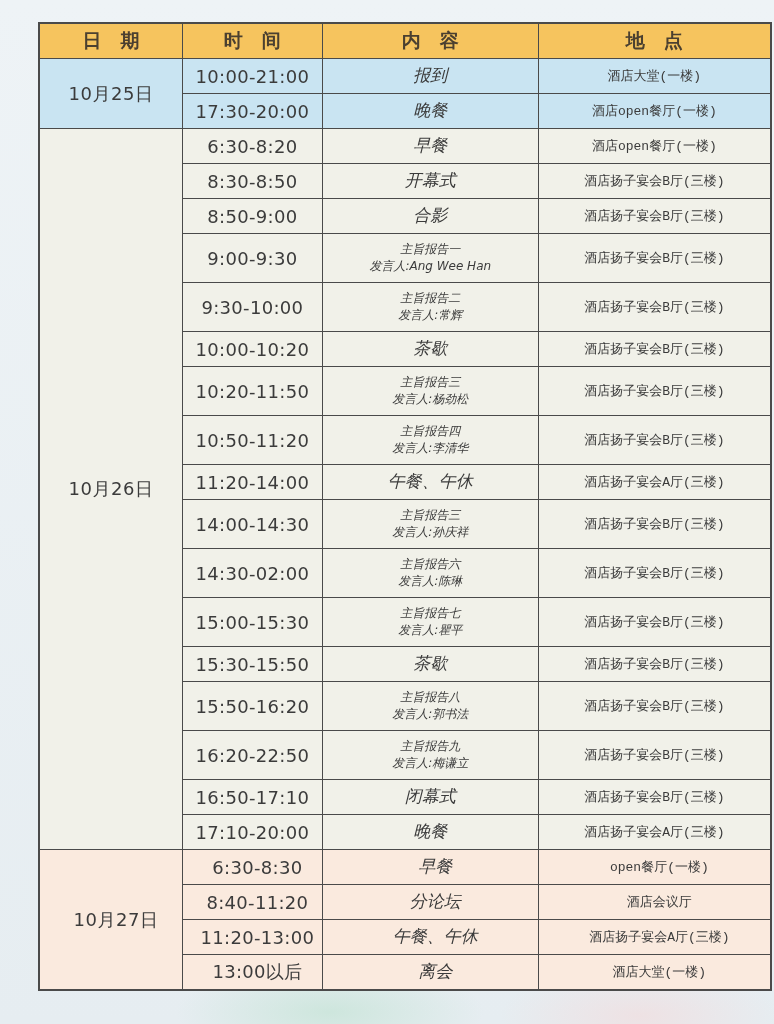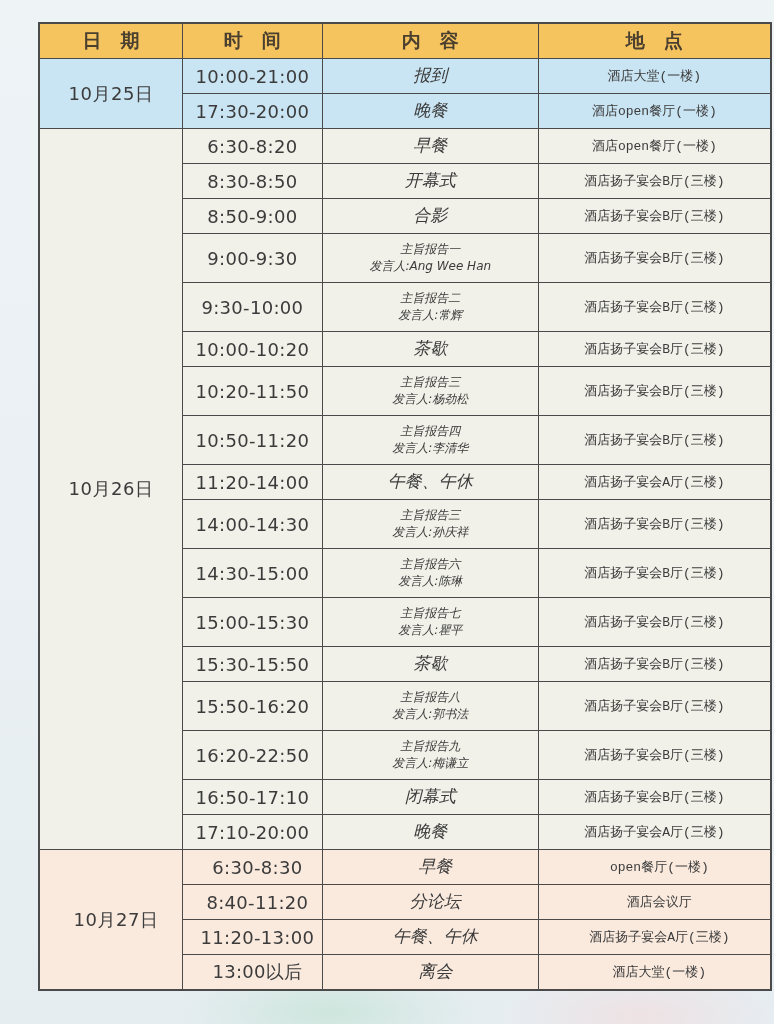--- a/index.html
+++ b/index.html
@@ -175,21 +175,21 @@
     </tr>
     <tr class="sec1 double">
       <td class="time">14:00-14:30</td>
       <td class="content">
         <div class="line">主旨报告三</div>
         <div class="line">发言人:孙庆祥</div>
       </td>
       <td class="loc">酒店扬子宴会B厅(三楼)</td>
     </tr>
     <tr class="sec1 double">
-      <td class="time">14:30-15:00</td>
+      <td class="time">14:30-02:00</td>
       <td class="content">
         <div class="line">主旨报告六</div>
         <div class="line">发言人:陈琳</div>
       </td>
       <td class="loc">酒店扬子宴会B厅(三楼)</td>
     </tr>
     <tr class="sec1 double">
       <td class="time">15:00-15:30</td>
       <td class="content">
         <div class="line">主旨报告七</div>

